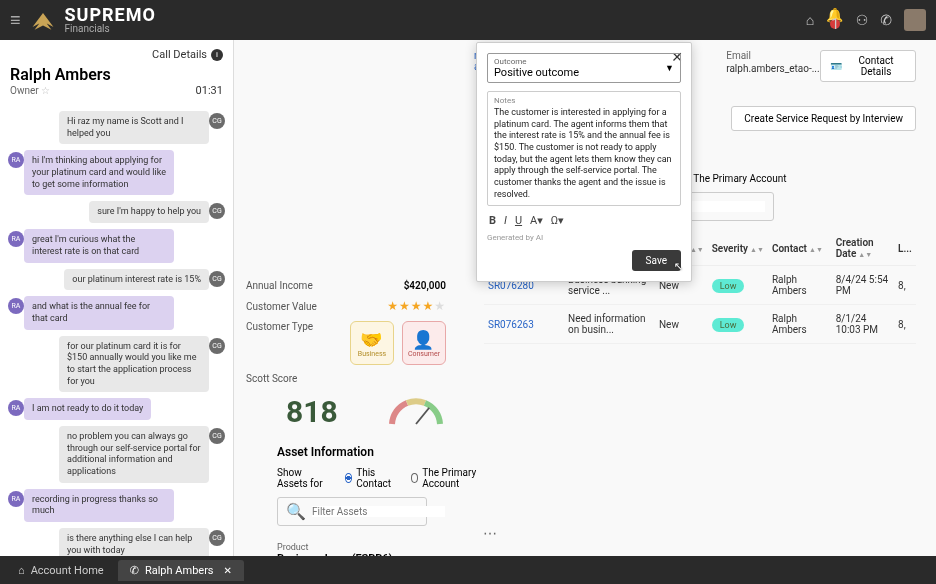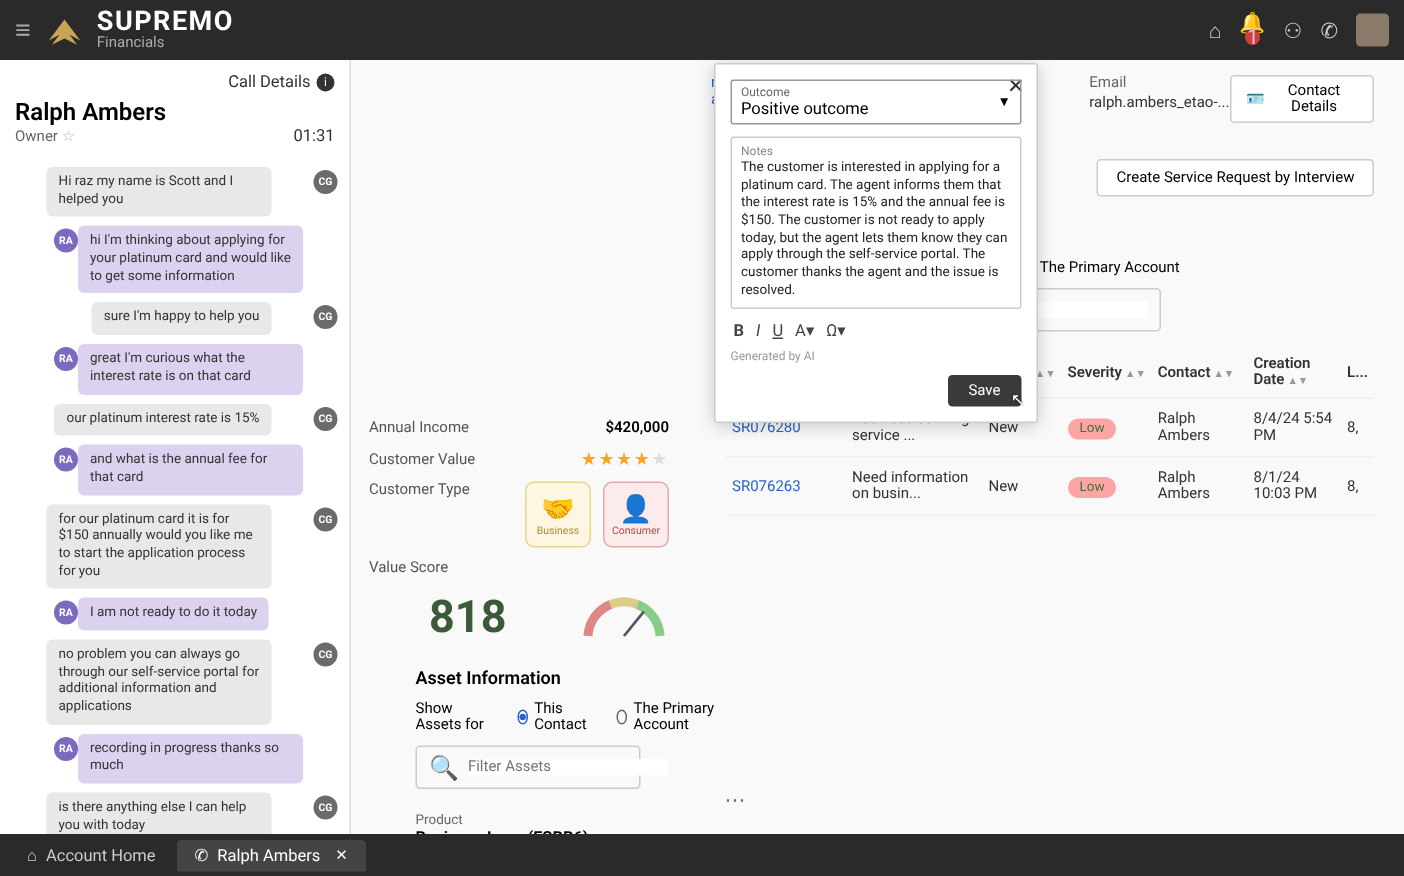--- a/index.html
+++ b/index.html
@@ -28,21 +28,21 @@
 .call-details-row { display: flex; justify-content: flex-end; align-items: center; font-size: 11px; color: #333; gap: 4px; }
 .info-circle { width: 12px; height: 12px; border-radius: 50%; background: #333; color: #fff; font-size: 8px; display: inline-flex; align-items: center; justify-content: center; }
 .contact-name { font-size: 16px; font-weight: 600; margin-top: 4px; }
 .owner-row { display: flex; justify-content: space-between; font-size: 10px; color: #666; align-items: center; }
 .timer { font-size: 11px; color: #333; }
 
 
 .chat-area { flex: 1; overflow-y: auto; padding: 6px 8px; display: flex; flex-direction: column; gap: 6px; }
 .msg-row { display: flex; gap: 0; align-items: flex-start; }
 .msg-row.right { justify-content: flex-end; }
-.avatar-bubble { width: 16px; height: 16px; border-radius: 50%; font-size: 7px; display: flex; align-items: center; justify-content: center; color: #fff; flex-shrink: 0; margin-top: 2px; font-weight: 700; margin-left: 28px; }
+.avatar-bubble { width: 16px; height: 16px; border-radius: 50%; font-size: 7px; display: flex; align-items: center; justify-content: center; color: #fff; flex-shrink: 0; margin-top: 2px; font-weight: 400; }
 .avatar-ra { background: #7c6abf; }
 .avatar-cg { background: #6b6b6b; }
 .msg-bubble { padding: 5px 8px; border-radius: 4px; font-size: 9px; line-height: 1.3; max-width: 150px; }
 .bubble-left { background: #dcd2f0; color: #333; }
 .bubble-right { background: #e8e8e8; color: #333; }
 
 
 .content-top { padding: 10px 20px; display: flex; justify-content: space-between; align-items: flex-start; }
 .contact-fields { display: flex; gap: 60px; }
 .field-block { font-size: 10px; }
@@ -61,21 +61,21 @@
 .radio-circ { width: 10px; height: 10px; border-radius: 50%; border: 1px solid #666; display: inline-block; }
 .radio-circ.checked { border-color: #2864c7; background: radial-gradient(circle, #2864c7 45%, #fff 50%); }
 .filter-box { display: flex; align-items: center; border: 1px solid #ccc; border-radius: 3px; padding: 4px 8px; width: 290px; margin-bottom: 10px; gap: 6px; }
 .filter-box input { border: none; outline: none; font-size: 10px; flex: 1; }
 
 
 table.sr-table { width: 100%; border-collapse: collapse; font-size: 10px; }
 .sr-table th { text-align: left; padding: 6px 4px; font-weight: 600; color: #333; border-bottom: 1px solid #eee; }
 .sr-table td { padding: 8px 4px; border-bottom: 1px solid #f0f0f0; color: #333; }
 .sr-table td.link { color: #2864c7; }
-.sev-badge { background: #fca5a5; color: #4a6b3a; padding: 2px 8px; border-radius: 8px; font-size: 9px; }
+.sev-badge { background: #5eead4; color: #4a6b3a; padding: 2px 8px; border-radius: 8px; font-size: 9px; }
 .sort-icon { font-size: 7px; color: #999; margin-left: 2px; }
 
 
 .cust-info { position: absolute; top: 240px; left: 12px; width: 200px; font-size: 10px; }
 .info-row { display: flex; justify-content: space-between; margin-bottom: 8px; align-items: center; }
 .info-label { color: #555; }
 .info-value { font-weight: 600; }
 .stars { color: #f5a623; font-size: 12px; letter-spacing: 1px; }
 .stars .empty { color: #ddd; }
 .badges-row { display: flex; gap: 8px; }
@@ -294,21 +294,21 @@
               <span class="shield">🤝</span>
               <span>Business</span>
             </div>
           <div class="type-badge cons">
               <span class="shield">👤</span>
               <span>Consumer</span>
             </div>
         </div>
       </div>
       <div class="info-row">
-        <span class="info-label">Value Score</span>
+        <span class="info-label">Scott Score</span>
       </div>
       <div class="credit-score-row">
         <span class="credit-score">818</span>
         <svg class="gauge" viewBox="0 0 100 50">
             <path d="M10 45 A40 40 0 0 1 35 10" stroke="#d88" stroke-width="10" fill="none"></path>
             <path d="M35 10 A40 40 0 0 1 65 10" stroke="#dc8" stroke-width="10" fill="none"></path>
             <path d="M65 10 A40 40 0 0 1 90 45" stroke="#8c8" stroke-width="10" fill="none"></path>
             <path d="M50 45 L72 18" stroke="#555" stroke-width="3"></path>
           </svg>
       </div>

